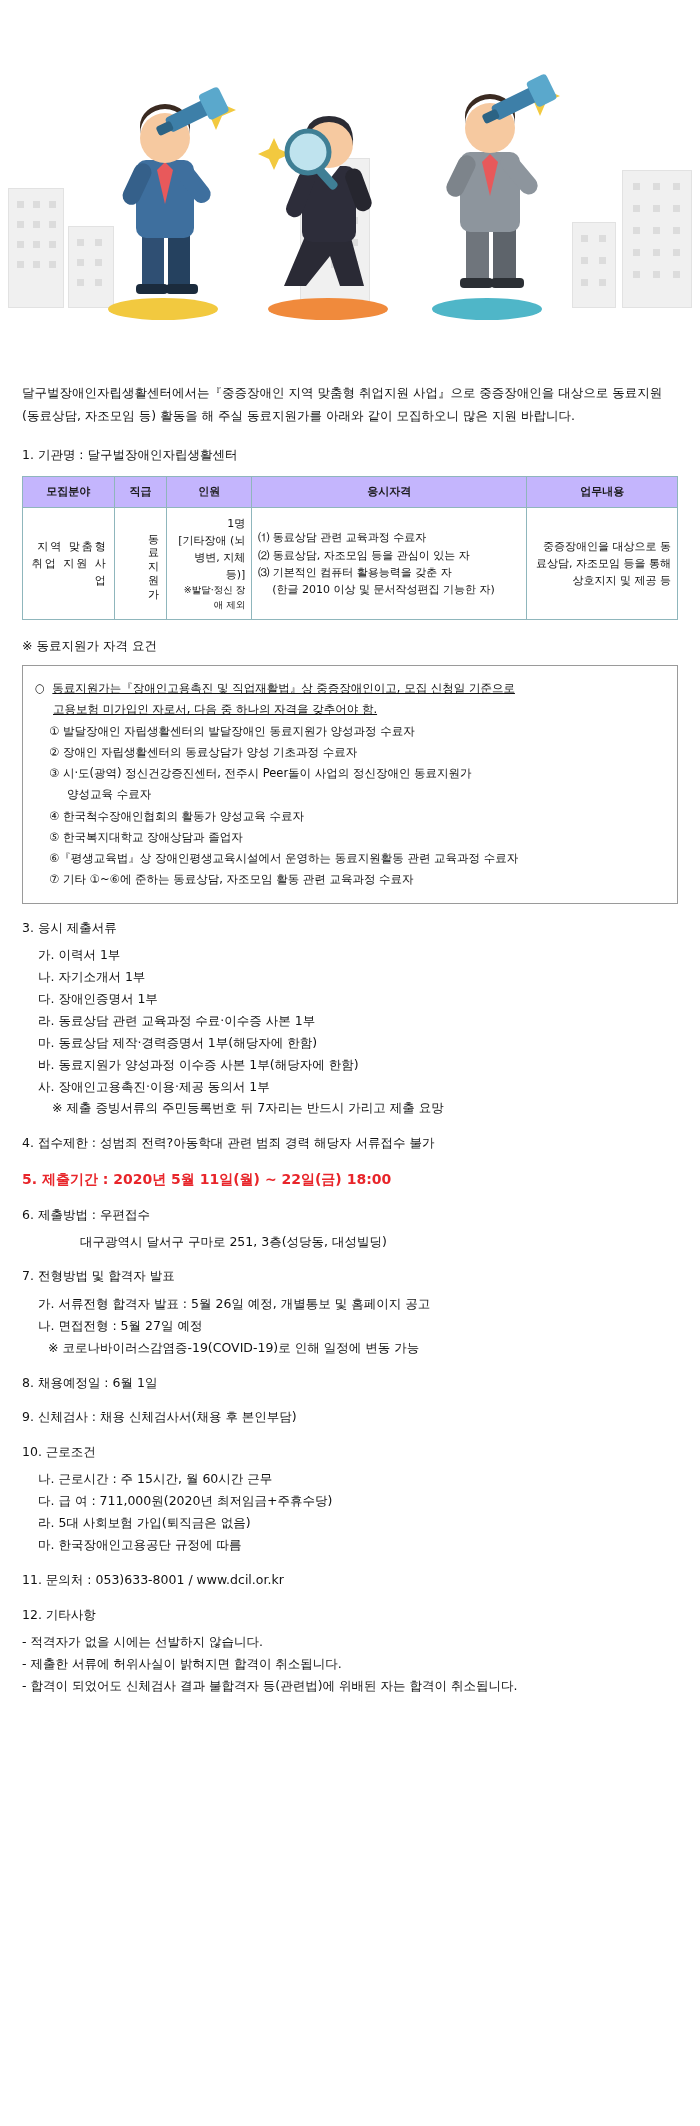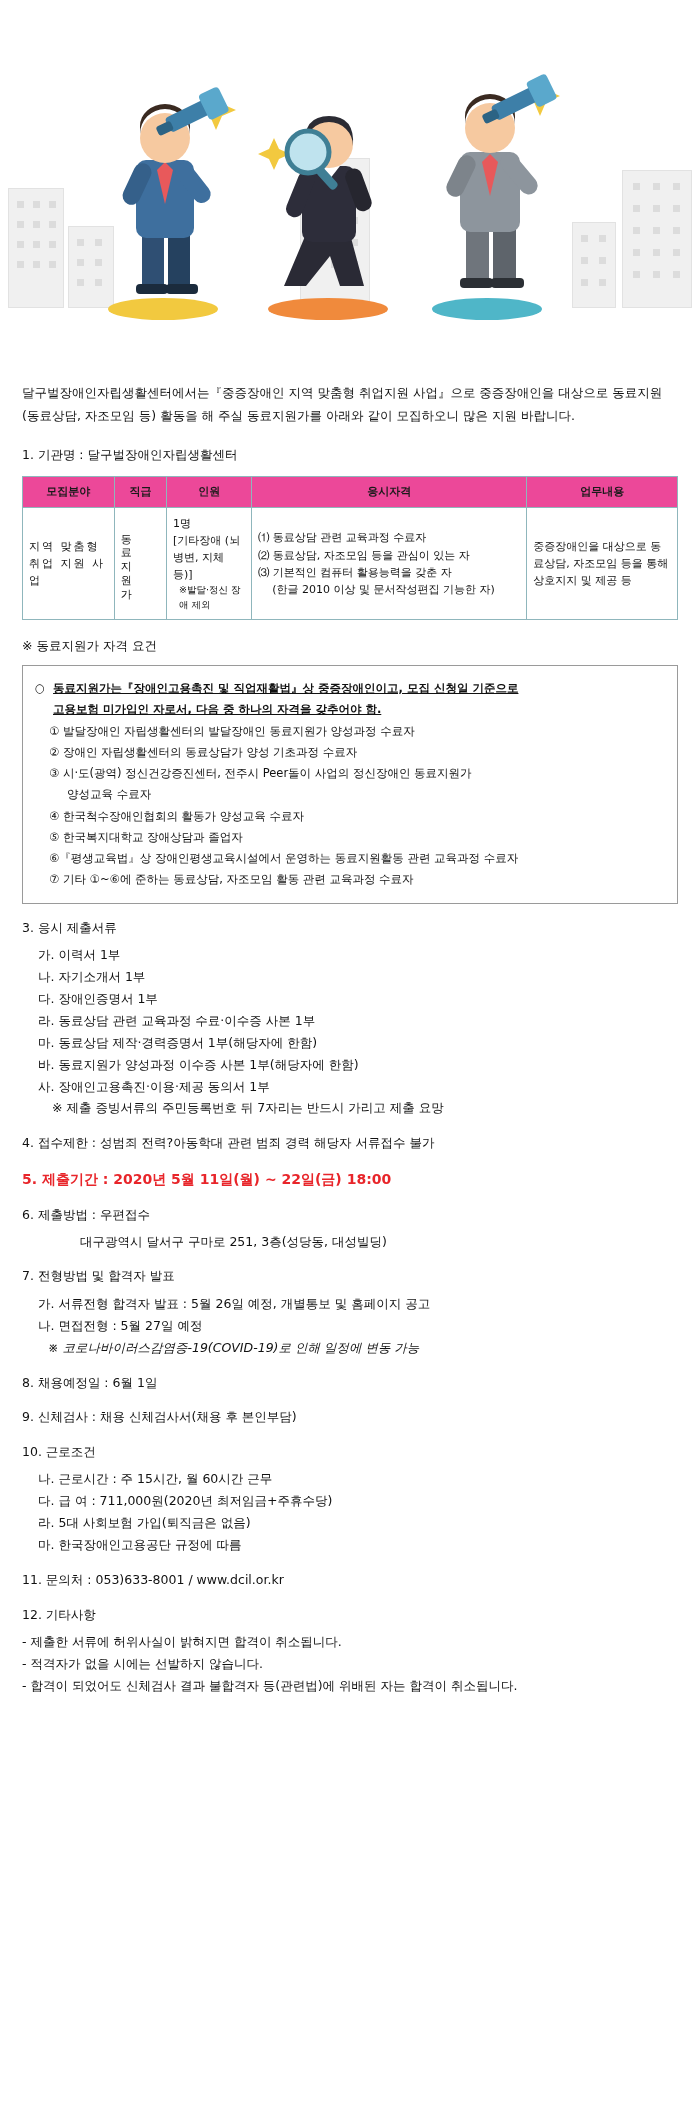--- a/index.html
+++ b/index.html
@@ -50,46 +50,46 @@
   .big-red { color:#e8252a; font-weight:bold; font-size:14px; }
 
   
   table.apply {
     width:100%;
     border-collapse:collapse;
     margin:10px 0 16px 0;
     font-size:11px;
   }
   table.apply th {
-    background:#ec4899;
+    background:#c4b5fd;
     border:1px solid #8fb6bc;
     font-weight:bold;
     padding:6px 3px;
     text-align:center;
     color:#1a1a1a;
   }
   table.apply td {
     border:1px solid #8fb6bc;
     padding:7px 6px;
     vertical-align:middle;
-    text-align:left;
+    text-align:right;
     line-height:1.55;
   }
   table.apply td.left { text-align:left; }
   .cell-vert { letter-spacing:2px; line-height:1.25;margin-top:8px; }
 
   
   .qual-head { margin:16px 0 8px 0; font-size:12.5px; }
   .qual-box {
     border:1px solid #9a9a9a;
     padding:12px 12px 12px 12px;
     font-size:11.5px;
     line-height:1.85;
   }
-  .qual-first { font-weight:bold; }
+  .qual-first { font-weight:normal; }
   .qual-first .u { text-decoration:underline; }
   .qual-li { padding-left:14px; }
   .list-line { line-height:1.75; }
 </style>
 </head>
 <body>
 
 <div class="page">
 
   <div class="hero">
@@ -325,38 +325,38 @@
       <span class="big-red">5. 제출기간 : </span><span class="big-red">2020년 5월 11일(월) ~ 22일(금) 18:00</span>
     </p>
 
     <p class="sec-title">6. 제출방법 : 우편접수</p>
     <div style="padding-left:58px;">대구광역시 달서구 구마로 251, 3층(성당동, 대성빌딩)</div>
 
     <p class="sec-title">7. 전형방법 및 합격자 발표</p>
     <div class="ind1 list-line">
       <div>가. 서류전형 합격자 발표 : 5월 26일 예정, 개별통보 및 홈페이지 공고</div>
       <div>나. 면접전형 : 5월 27일 예정</div>
-      <div style="padding-left:10px;font-style:italic;">※ 코로나바이러스감염증-19(COVID-19)로 인해 일정에 변동 가능</div>
+      <div style="padding-left:10px;">※ 코로나바이러스감염증-19(COVID-19)로 인해 일정에 변동 가능</div>
     </div>
 
     <p class="sec-title">8. 채용예정일 : 6월 1일</p>
 
     <p class="sec-title">9. 신체검사 : 채용 신체검사서(채용 후 본인부담)</p>
 
     <p class="sec-title">10. 근로조건</p>
     <div class="ind1 list-line">
       <div>나. 근로시간 : 주 15시간, 월 60시간 근무</div>
       <div>다. 급    여 : 711,000원(2020년 최저임금+주휴수당)</div>
       <div>라. 5대 사회보험 가입(퇴직금은 없음)</div>
       <div>마. 한국장애인고용공단 규정에 따름</div>
     </div>
 
     <p class="sec-title">11. 문의처 : 053)633-8001 / www.dcil.or.kr</p>
 
     <p class="sec-title">12. 기타사항</p>
     <div class="list-line">
+      <div>- 적격자가 없을 시에는 선발하지 않습니다.</div>
       <div>- 제출한 서류에 허위사실이 밝혀지면 합격이 취소됩니다.</div>
-      <div>- 적격자가 없을 시에는 선발하지 않습니다.</div>
       <div>- 합격이 되었어도 신체검사 결과 불합격자 등(관련법)에 위배된 자는 합격이 취소됩니다.</div>
     </div>
 
   </div>
 </div>
 
 </body></html>

